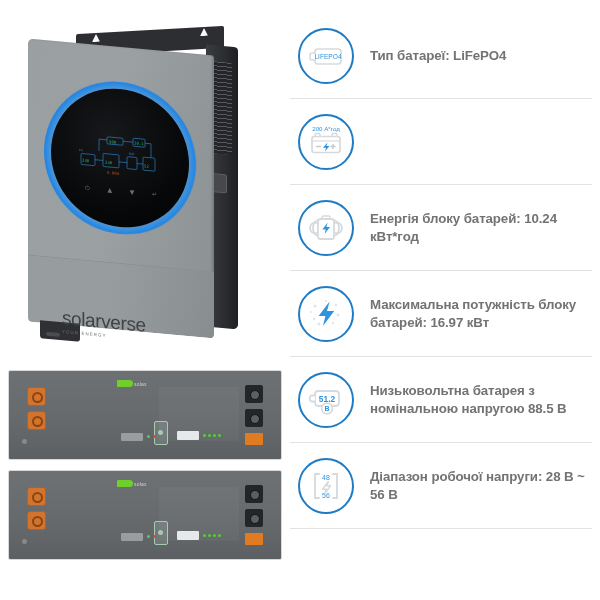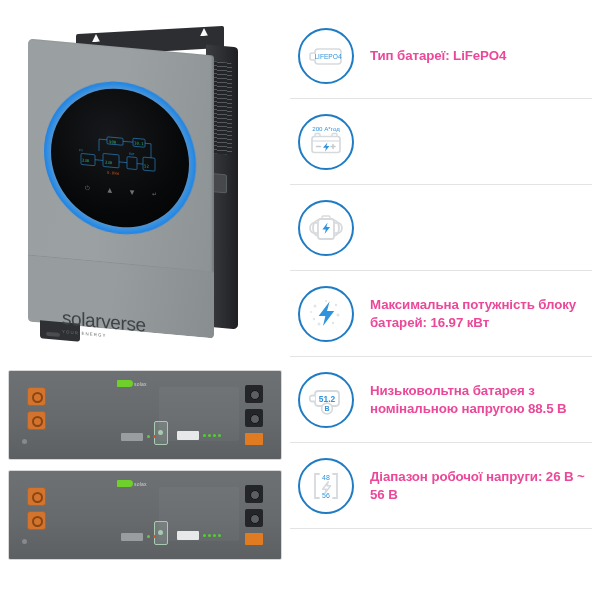--- a/index.html
+++ b/index.html
@@ -376,21 +376,21 @@
     align-items: center;
     justify-content: center;
     box-sizing: border-box;
     margin-right: 16px;
     text-align: right;
   }
   .icon-badge svg { display: block; }
   .spec-text {
     font-size: 13.3px;
     font-weight: bold;
-    color: #ec4899;
+    color: #737373;
     line-height: 1.33;
     letter-spacing: -0.1px;
     max-width: 218px;
   }
 </style>
 </head>
 <body>
 
 <div class="page">
 
@@ -540,20 +540,21 @@
         <svg width="42" height="42" viewBox="0 0 42 42">
           <path d="M12 16 c-4 -1 -7 1 -7 5 c0 4 3 6 7 5" fill="none" stroke="#d7dadd" stroke-width="1.8" stroke-linecap="round"></path>
           <path d="M13 13 c-3.5 1 -5 4 -5 8 c0 4 1.5 7 5 8" fill="none" stroke="#d7dadd" stroke-width="1.8" stroke-linecap="round"></path>
           <path d="M30 16 c4 -1 7 1 7 5 c0 4 -3 6 -7 5" fill="none" stroke="#d7dadd" stroke-width="1.8" stroke-linecap="round"></path>
           <path d="M29 13 c3.5 1 5 4 5 8 c0 4 -1.5 7 -5 8" fill="none" stroke="#d7dadd" stroke-width="1.8" stroke-linecap="round"></path>
           <rect x="17" y="9" width="8" height="3.2" rx="1.2" fill="#fff" stroke="#d7dadd" stroke-width="1.4"></rect>
           <rect x="13" y="12" width="16" height="20" rx="2.6" fill="#fff" stroke="#d7dadd" stroke-width="1.8"></rect>
           <path d="M22.6 15.5 l-5.2 7 h3.4 l-1.2 4.6 5.4-7.2 h-3.6z" fill="#2f93dd"></path>
         </svg>
       </div>
+      <div class="spec-text">Енергія блоку батарей: 10.24 кВт*год</div>
     </div>
     <div class="divider"></div>
 
     <div class="spec-row">
       <div class="icon-badge">
         <svg width="42" height="42" viewBox="0 0 42 42">
           <g fill="#e2e5e8">
             <circle cx="10" cy="13" r="1.5"></circle>
             <circle cx="31" cy="12" r="1.2"></circle>
             <circle cx="33" cy="22" r="1.6"></circle>
@@ -587,18 +588,18 @@
     <div class="spec-row">
       <div class="icon-badge">
         <svg width="42" height="42" viewBox="0 0 42 42">
           <path d="M14 9 h-4 v24 h4" fill="none" stroke="#d7dadd" stroke-width="1.8" stroke-linecap="round"></path>
           <path d="M28 9 h4 v24 h-4" fill="none" stroke="#d7dadd" stroke-width="1.8" stroke-linecap="round"></path>
           <text x="21" y="15" font-size="7" font-family="Liberation Sans, sans-serif" fill="#2f93dd" text-anchor="middle">48</text>
           <text x="21" y="33" font-size="7" font-family="Liberation Sans, sans-serif" fill="#2f93dd" text-anchor="middle">56</text>
           <path d="M23.2 16.8 l-5.6 7.4 h3.6 l-1.2 4 5.6-7.4 h-3.6z" fill="#fff" stroke="#d7dadd" stroke-width="1.5" stroke-linejoin="round"></path>
         </svg>
       </div>
-      <div class="spec-text">Діапазон робочої напруги: 26 В ~ 56  В</div>
+      <div class="spec-text">Діапазон робочої напруги: 28 В ~ 56  В</div>
     </div>
     <div class="divider"></div>
 
   </div>
 </div>
 
 </body></html>

